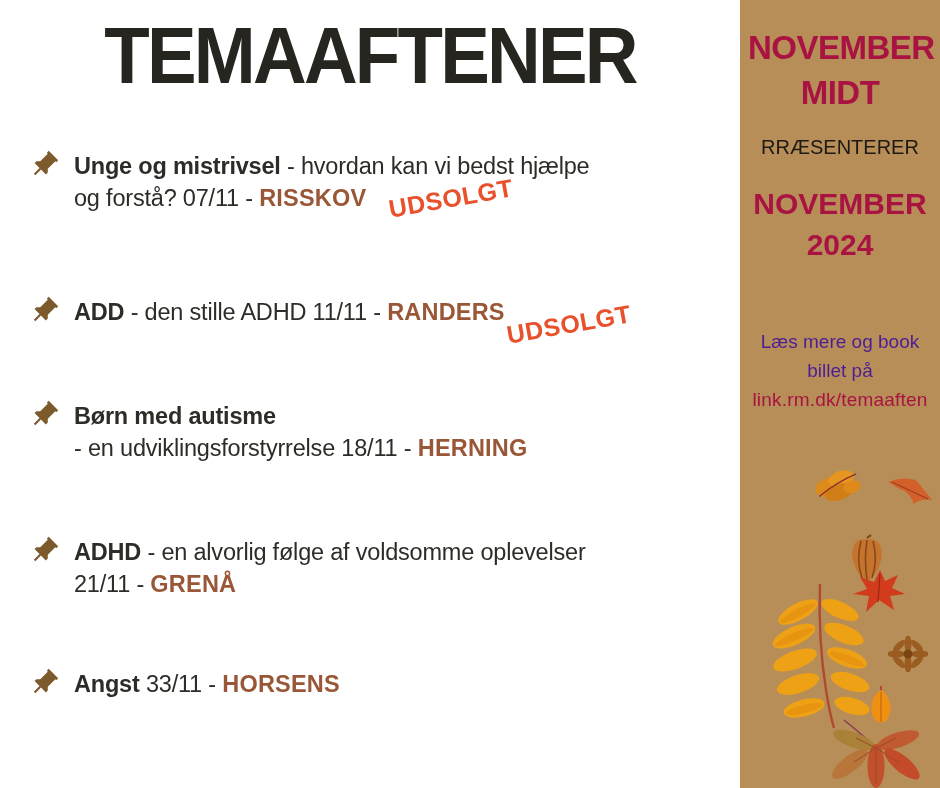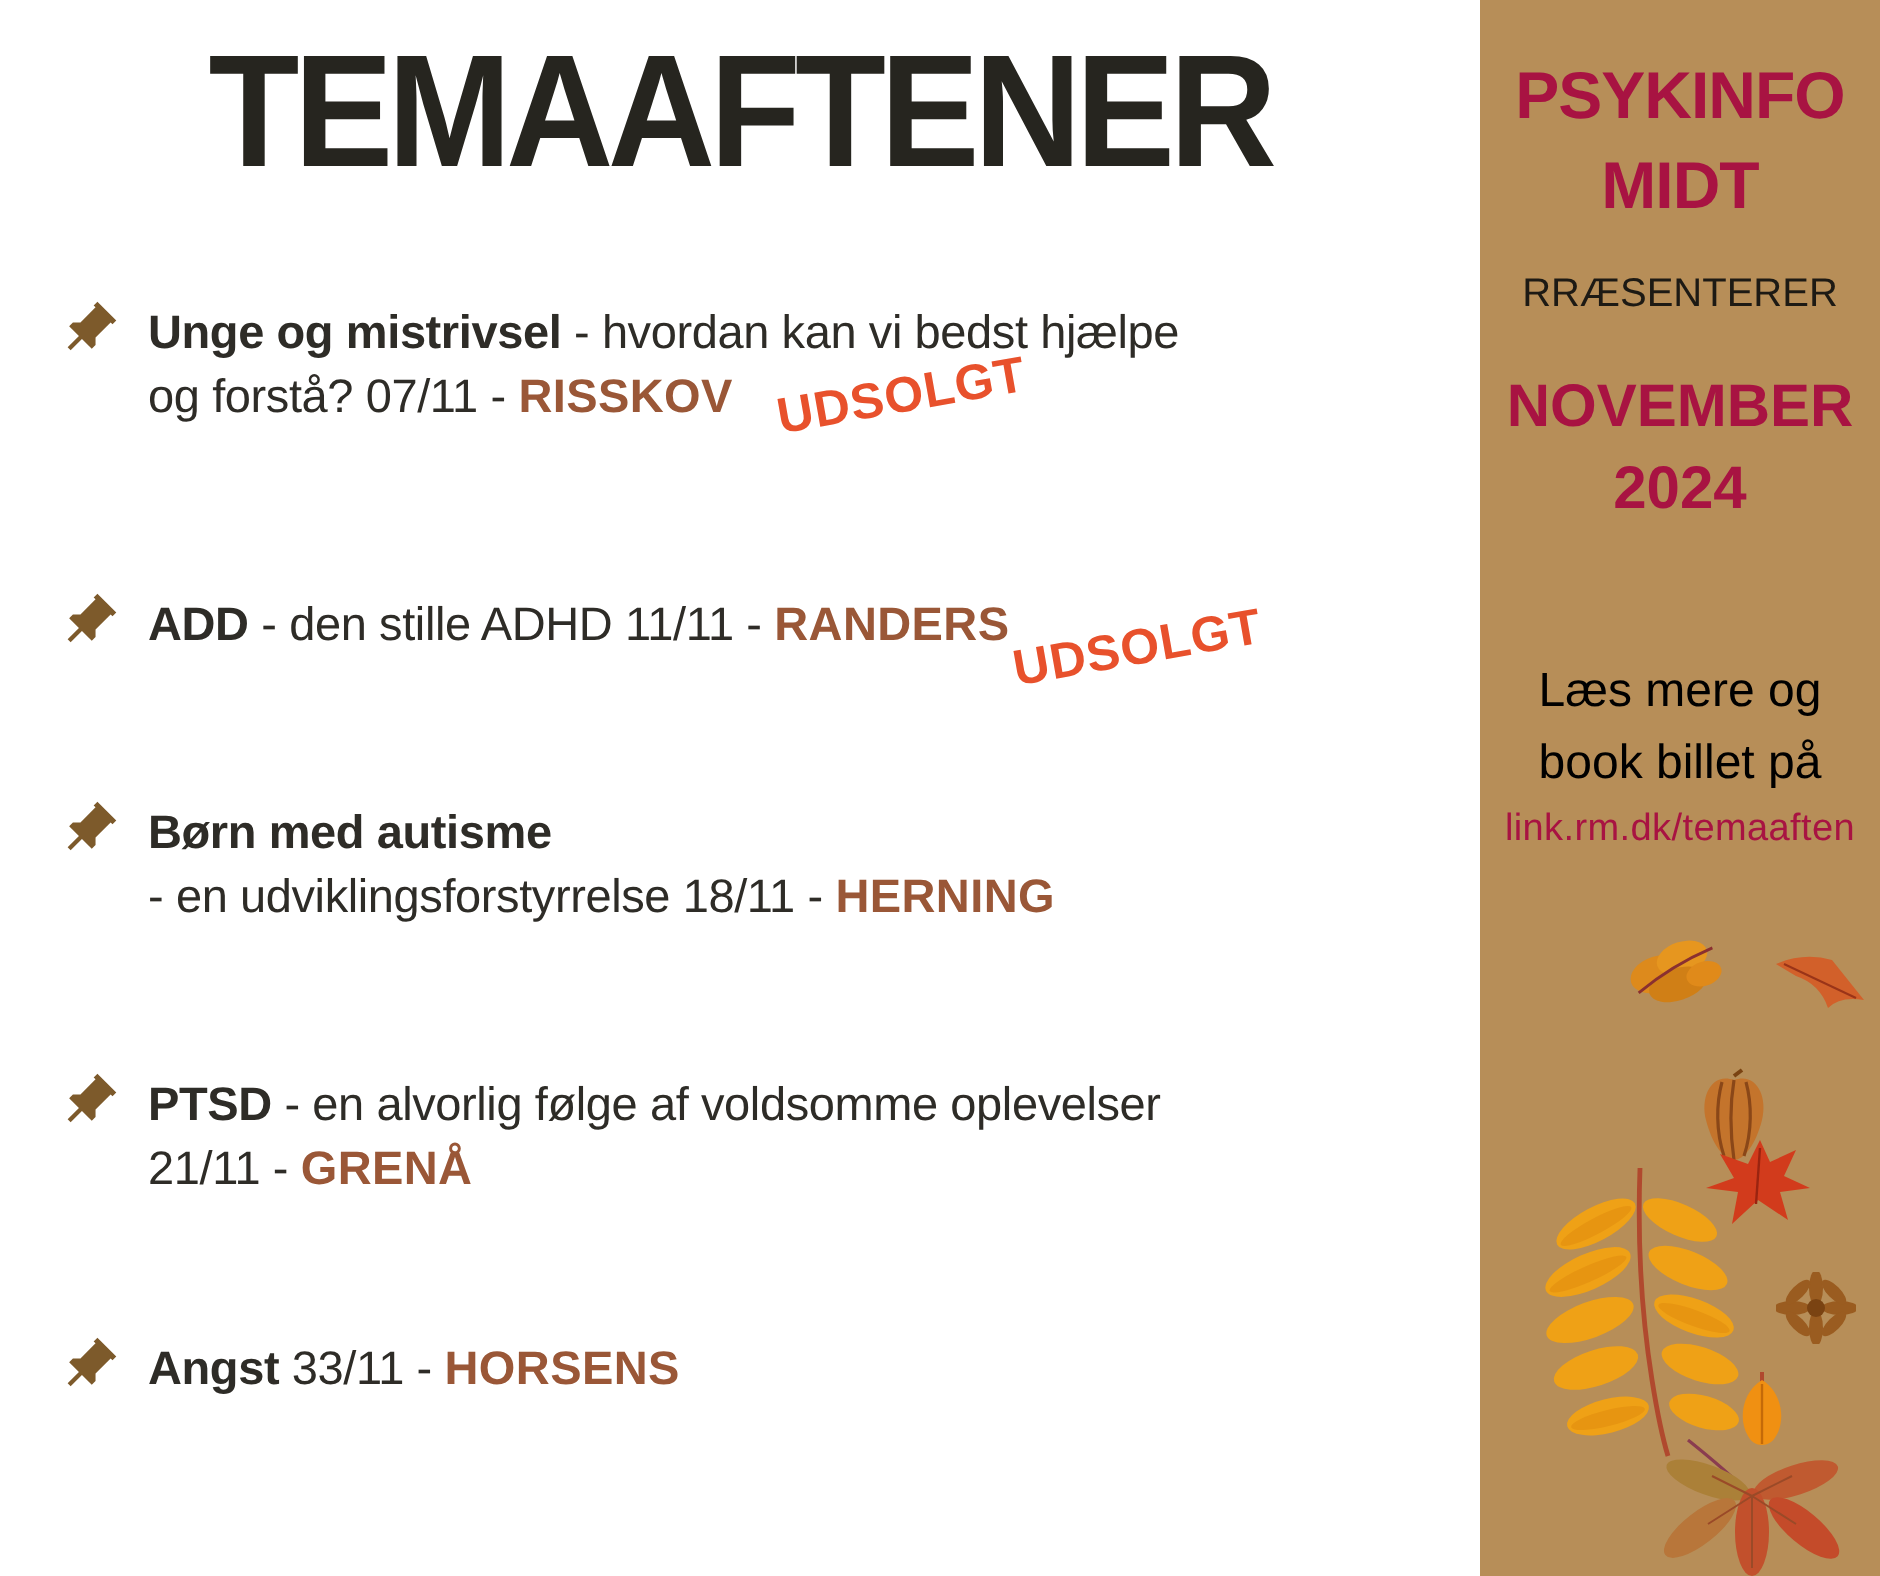--- a/index.html
+++ b/index.html
@@ -43,21 +43,21 @@
     position:absolute; top:136px; left:0; width:200px; text-align:center;
     font-size:20px; color:#1d1a14; letter-spacing:0; font-weight:normal;
   }
   .month{
     position:absolute; top:184px; left:8px; width:184px; text-align:center;
     font-size:30px; font-weight:bold; color:#a81342; line-height:1.35; letter-spacing:0;
   }
   .book{
     position:absolute; top:328px; left:5px; width:190px; text-align:center;
   }
-  .book .info{ font-size:24px; color:#000000; line-height:1.5; }
+  .book .info{ font-size:19px; color:#4c1d95; line-height:1.5; }
   .book .link{ font-size:19px; color:#a81342; margin-top:4px; letter-spacing:0.2px; }
   .leaf{ position:absolute; }
 </style>
 </head>
 <body>
 
 <div class="poster">
 
   <div class="main">
     <div class="title">TEMAAFTENER</div>
@@ -84,34 +84,34 @@
         <path transform="rotate(45 12 12)" fill="#7d5a2b" d="M16,12V4h1V2H7v2h1v8l-2,2v2h5.2v6h1.6v-6H18v-2L16,12z"></path>
       </svg>
       <div class="txt"><span class="bold">Børn med autisme</span><span class="mid">
 - en udviklingsforstyrrelse 18/11 - </span><span class="city">HERNING</span></div>
     </div>
 
     <div class="event e3">
       <svg class="pin" viewBox="0 0 24 24">
         <path transform="rotate(45 12 12)" fill="#7d5a2b" d="M16,12V4h1V2H7v2h1v8l-2,2v2h5.2v6h1.6v-6H18v-2L16,12z"></path>
       </svg>
-      <div class="txt"><span class="bold">PTSD</span><span class="mid"> - en alvorlig følge af voldsomme oplevelser
+      <div class="txt"><span class="bold">ADHD</span><span class="mid"> - en alvorlig følge af voldsomme oplevelser
 21/11 - </span><span class="city">GRENÅ</span></div>
     </div>
 
     <div class="event e4">
       <svg class="pin" viewBox="0 0 24 24">
         <path transform="rotate(45 12 12)" fill="#7d5a2b" d="M16,12V4h1V2H7v2h1v8l-2,2v2h5.2v6h1.6v-6H18v-2L16,12z"></path>
       </svg>
       <div class="txt"><span class="bold">Angst</span><span class="mid"> 33/11 - </span><span class="city">HORSENS</span></div>
     </div>
   </div>
 
   <div class="side">
-    <div class="brand">PSYKINFO MIDT</div>
+    <div class="brand">NOVEMBER MIDT</div>
     <div class="presents">RRÆSENTERER</div>
     <div class="month">NOVEMBER 2024</div>
     <div class="book">
       <div class="info">Læs mere og book billet på</div>
       <div class="link">link.rm.dk/temaaften</div>
     </div>
 
     <svg class="leaf" style="left:68px; top:464px; width:62px; height:50px;" viewBox="0 0 62 50">
       <g transform="rotate(-18 31 25)">
         <ellipse cx="22" cy="20" rx="14" ry="9" fill="#dd8a1c"></ellipse>

